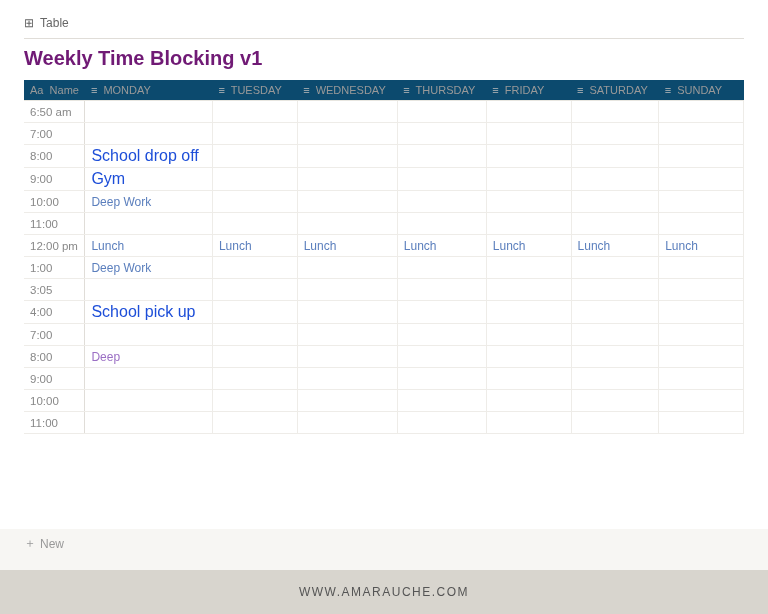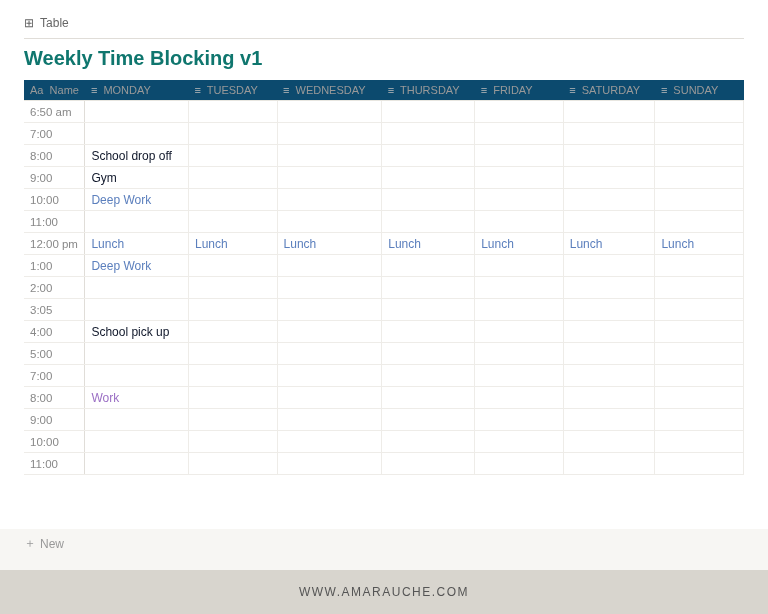--- a/index.html
+++ b/index.html
@@ -30,21 +30,21 @@
     }
     .table-icon {
       display: inline-flex;
       align-items: center;
       justify-content: center;
       font-size: 12px;
     }
     .page-title {
       font-size: 20px;
       font-weight: 700;
-      color: #0f766e;
+      color: #701a75;
       margin-bottom: 10px;
     }
     .schedule-table {
       width: 100%;
       border-collapse: collapse;
       font-size: 12px;
     }
     .schedule-table th {
       text-align: left;
       padding: 4px 6px;
@@ -72,21 +72,21 @@
       font-size: 11.5px;
       border-left: none;
       border-right: 1px solid #e0ddd8;
       white-space: nowrap;
       min-width: 58px;
       width: 58px;
     }
     .schedule-table tr:last-child td {
       border-bottom: 1px solid #eeece8;
     }
-    .cell-orange { color: #0f172a; font-size: 12px; }
+    .cell-orange { color: #1d4ed8; font-size: 16px; }
     .cell-blue { color: #5b7fbd; font-size: 12px; }
     .cell-purple { color: #9b6fc4; font-size: 12px; }
     .new-row {
       padding: 6px 24px;
       display: flex;
       align-items: center;
       gap: 4px;
       color: #999;
       font-size: 12px;
       cursor: pointer;
@@ -211,72 +211,52 @@
           <td class="time-col">1:00</td>
           <td><span class="cell-blue">Deep Work</span></td>
           <td></td>
           <td></td>
           <td></td>
           <td></td>
           <td></td>
           <td></td>
         </tr>
         <tr>
-          <td class="time-col">2:00</td>
-          <td></td>
-          <td></td>
-          <td></td>
-          <td></td>
-          <td></td>
-          <td></td>
-          <td></td>
-        </tr>
-        <tr>
           <td class="time-col">3:05</td>
           <td></td>
           <td></td>
           <td></td>
           <td></td>
           <td></td>
           <td></td>
           <td></td>
         </tr>
         <tr>
           <td class="time-col">4:00</td>
           <td><span class="cell-orange">School pick up</span></td>
           <td></td>
           <td></td>
           <td></td>
           <td></td>
           <td></td>
           <td></td>
         </tr>
         <tr>
-          <td class="time-col">5:00</td>
-          <td></td>
-          <td></td>
-          <td></td>
-          <td></td>
-          <td></td>
-          <td></td>
-          <td></td>
-        </tr>
-        <tr>
           <td class="time-col">7:00</td>
           <td></td>
           <td></td>
           <td></td>
           <td></td>
           <td></td>
           <td></td>
           <td></td>
         </tr>
         <tr>
           <td class="time-col">8:00</td>
-          <td><span class="cell-purple">Work</span></td>
+          <td><span class="cell-purple">Deep</span></td>
           <td></td>
           <td></td>
           <td></td>
           <td></td>
           <td></td>
           <td></td>
         </tr>
         <tr>
           <td class="time-col">9:00</td>
           <td></td>

